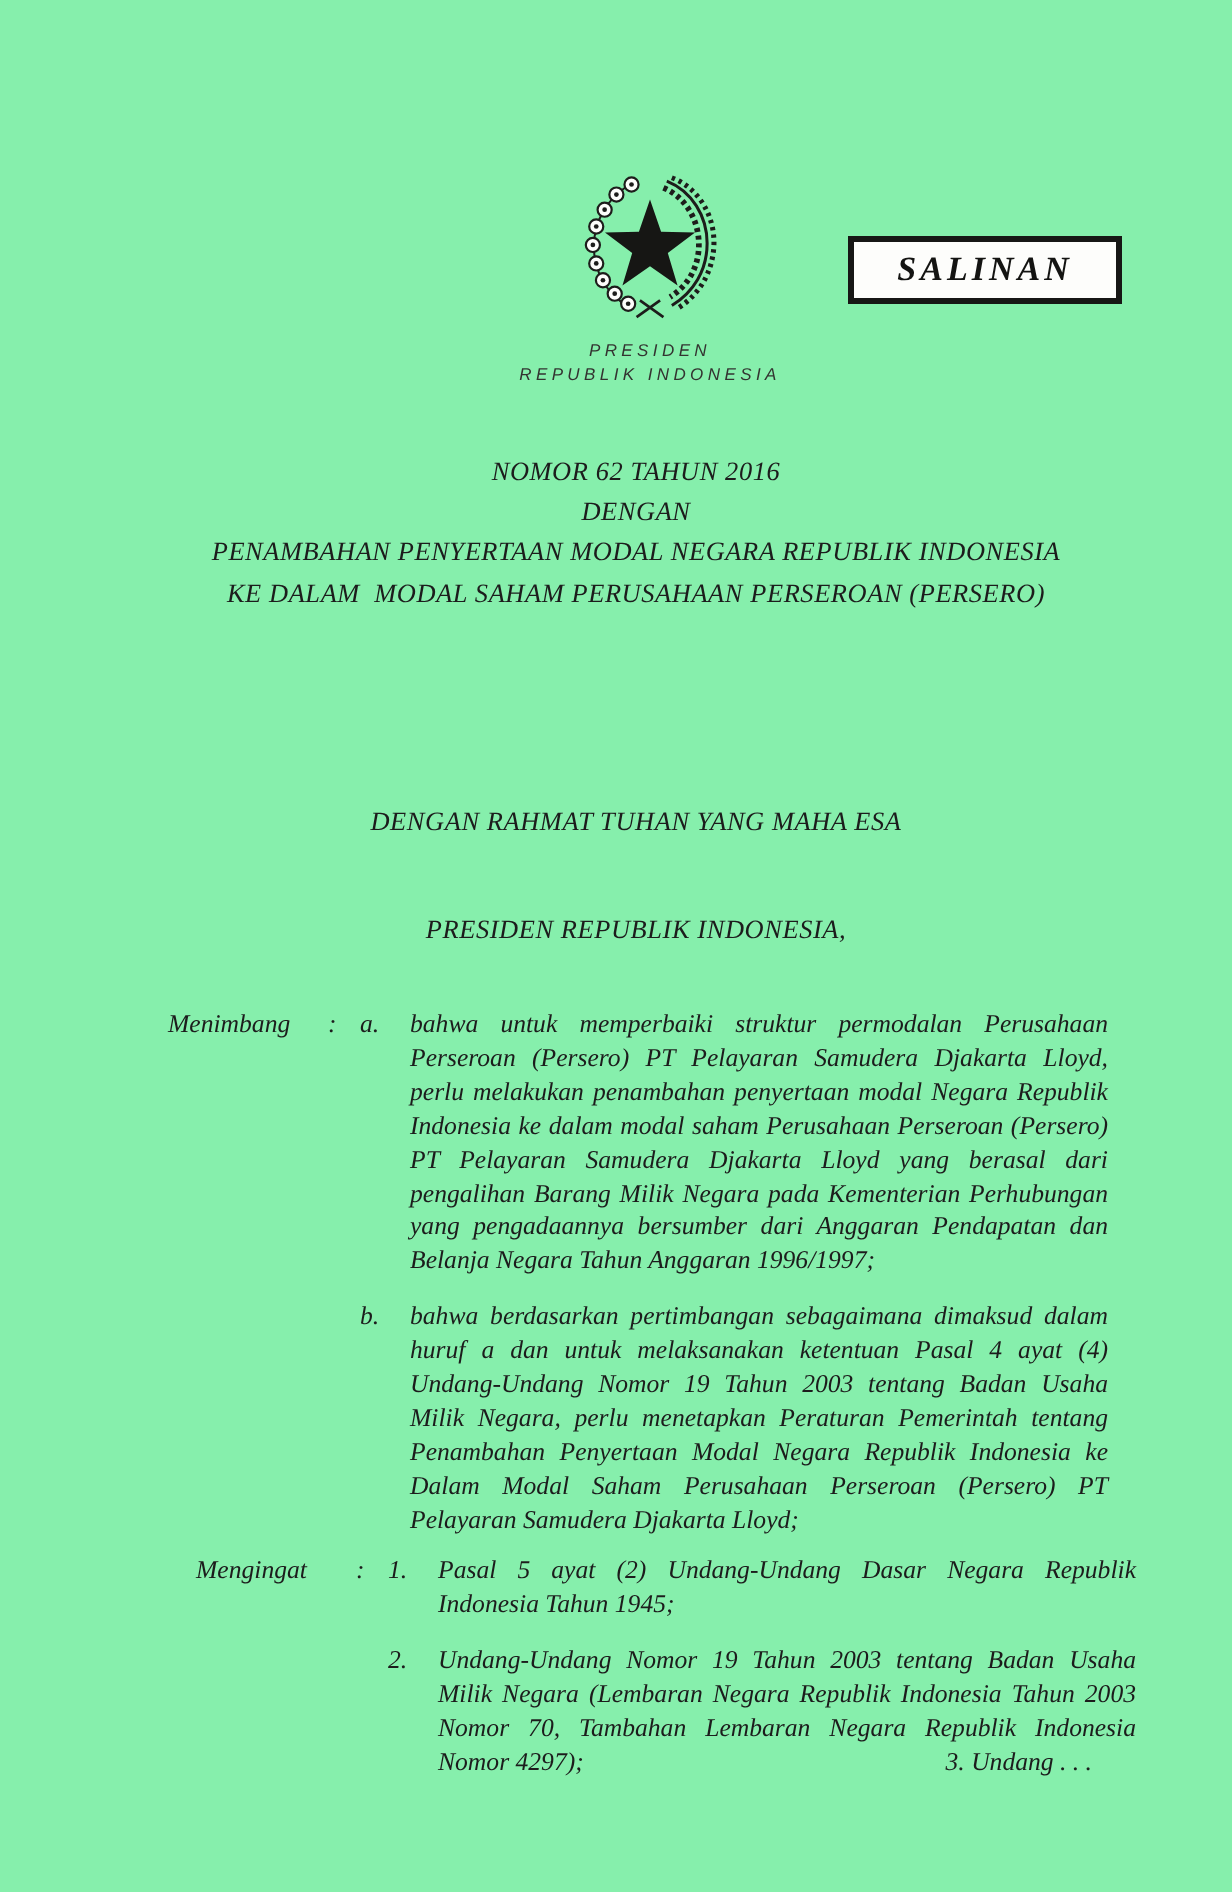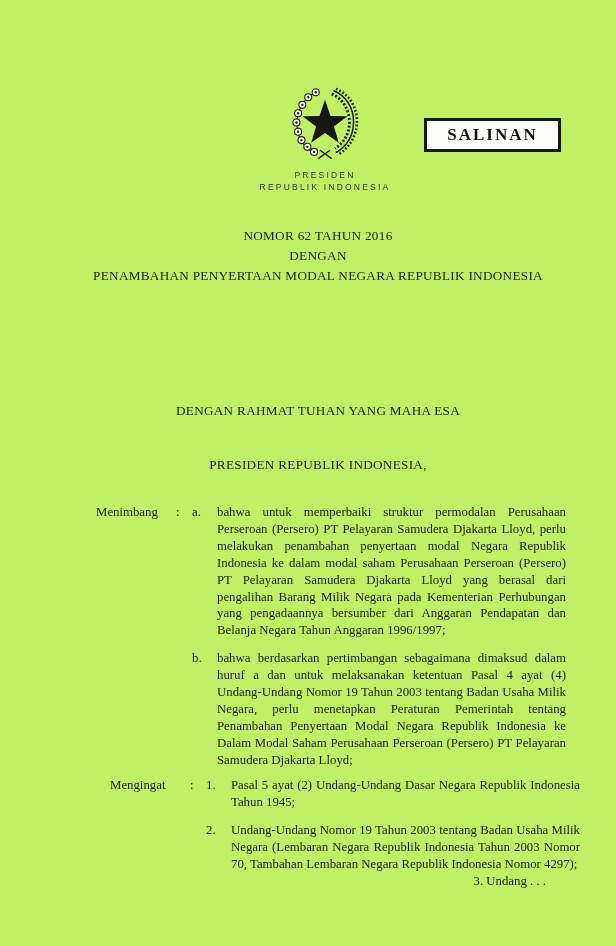--- a/index.html
+++ b/index.html
@@ -1,23 +1,24 @@
 <!DOCTYPE html>
 <html><head>
 <meta charset="utf-8">
 <style>
   html, body { margin: 0; padding: 0; background: #ffffff; }
   .page {
     position: relative;
     width: 616px;
     height: 946px;
-    background: #bef264;
+    background: #86efac;
     font-family: "Liberation Serif", "DejaVu Serif", serif;
     color: #1c1c1c;
     overflow: hidden;
+    font-style: italic;
   }
 
   
   .emblem {
     position: absolute;
     left: 283px;
     top: 86px;
     width: 84px;
     height: 78px;
   }
@@ -82,21 +83,21 @@
     left: 20px;
     width: 596px;
     text-align: center;
     font-size: 13.2px;
     letter-spacing: 0.3px;
   }
 
   
   .section {
     position: absolute;
-    left: 96px;
+    left: 84px;
     width: 470px;
     display: flex;
     font-size: 12.8px;
     line-height: 16.9px;
   }
   .section-menimbang { top: 504px; }
   .section-mengingat { top: 777px; margin-left: 14px; }
   .section-label { flex: 0 0 80px; }
   .section-colon { flex: 0 0 16px; text-align: left; }
   .section-items { flex: 1; }
@@ -165,20 +166,21 @@
 
   <div class="letterhead">
     <div>PRESIDEN</div>
     <div>REPUBLIK INDONESIA</div>
   </div>
 
   <div class="title-block">
     <div class="title-line">NOMOR 62 TAHUN 2016</div>
     <div class="title-line">DENGAN</div>
     <div class="title-line">PENAMBAHAN PENYERTAAN MODAL NEGARA REPUBLIK INDONESIA</div>
+    <div class="title-line">KE DALAM  MODAL SAHAM PERUSAHAAN PERSEROAN (PERSERO)</div>
   </div>
 
   <div class="invocation">DENGAN RAHMAT TUHAN YANG MAHA ESA</div>
 
   <div class="authority">PRESIDEN REPUBLIK INDONESIA,</div>
 
   <div class="section section-menimbang">
     <div class="section-label">Menimbang</div>
     <div class="section-colon">:</div>
     <div class="section-items">

